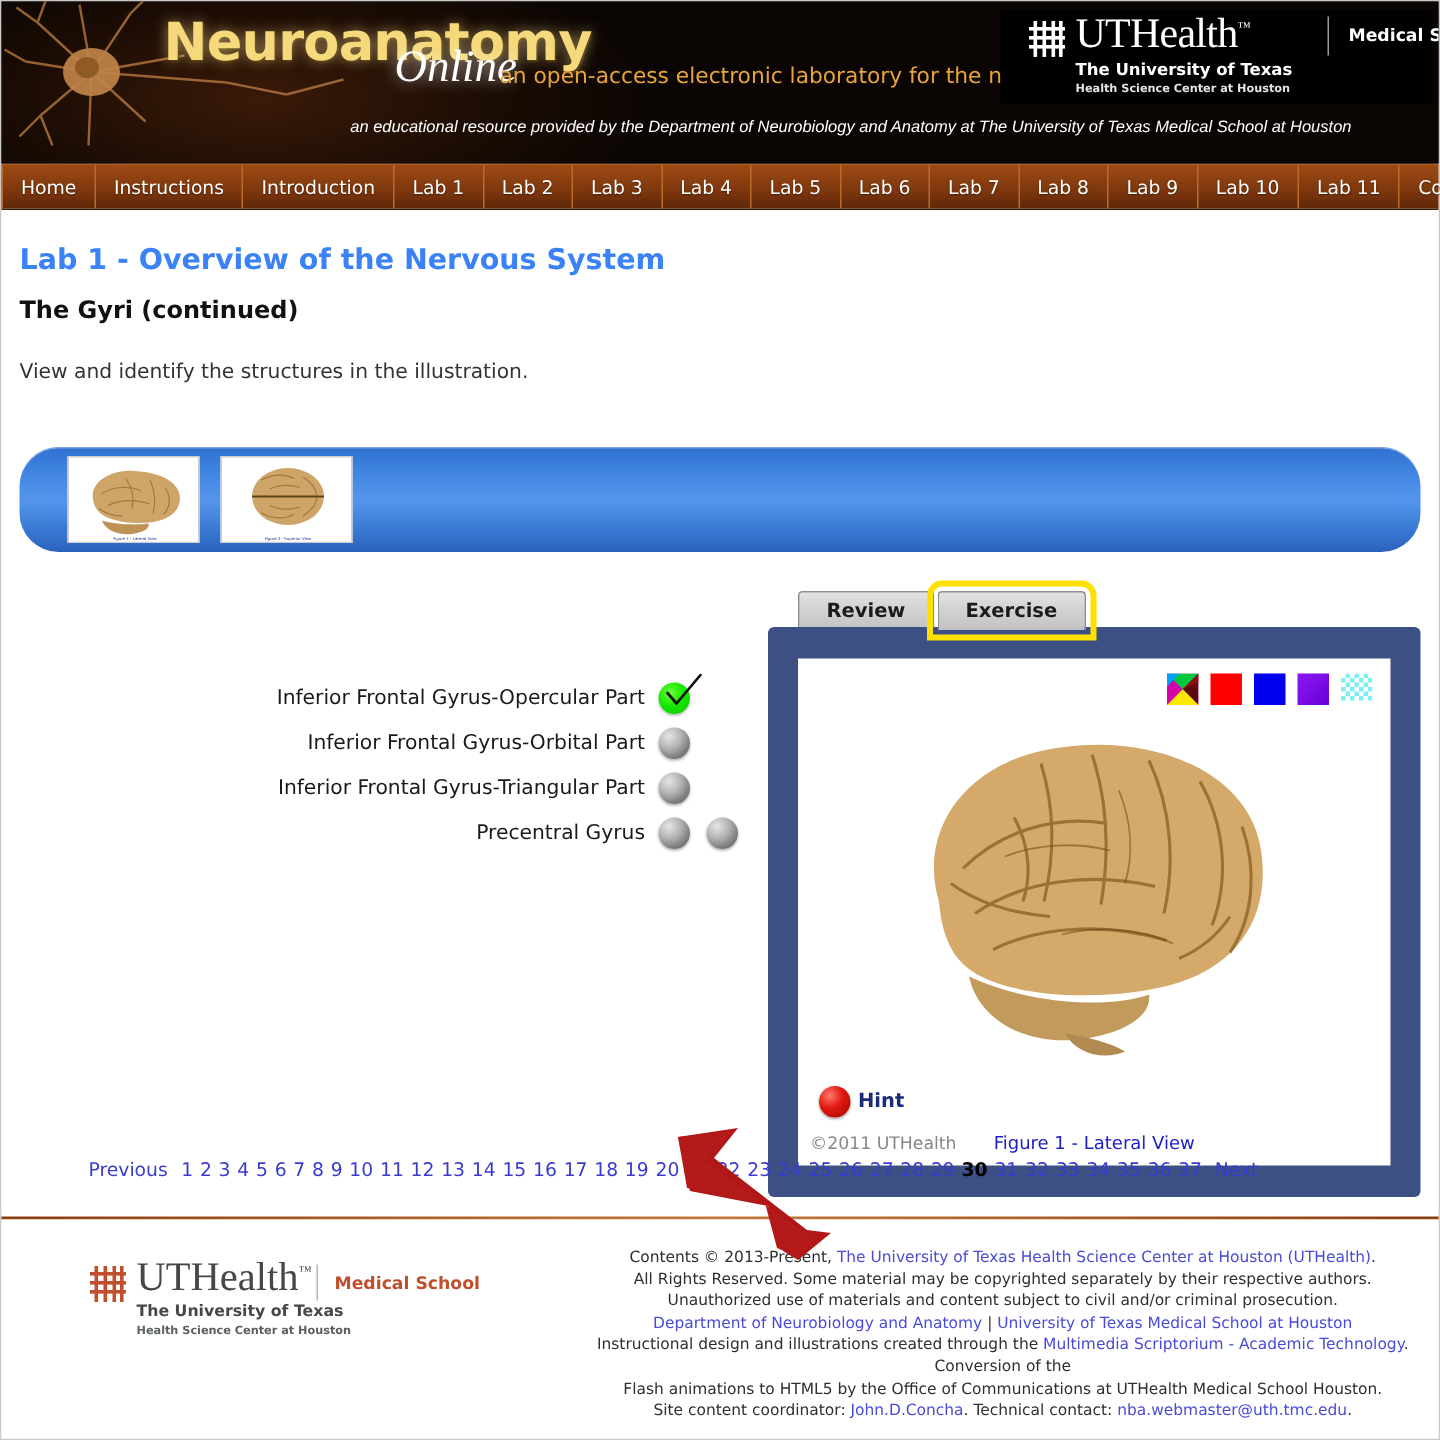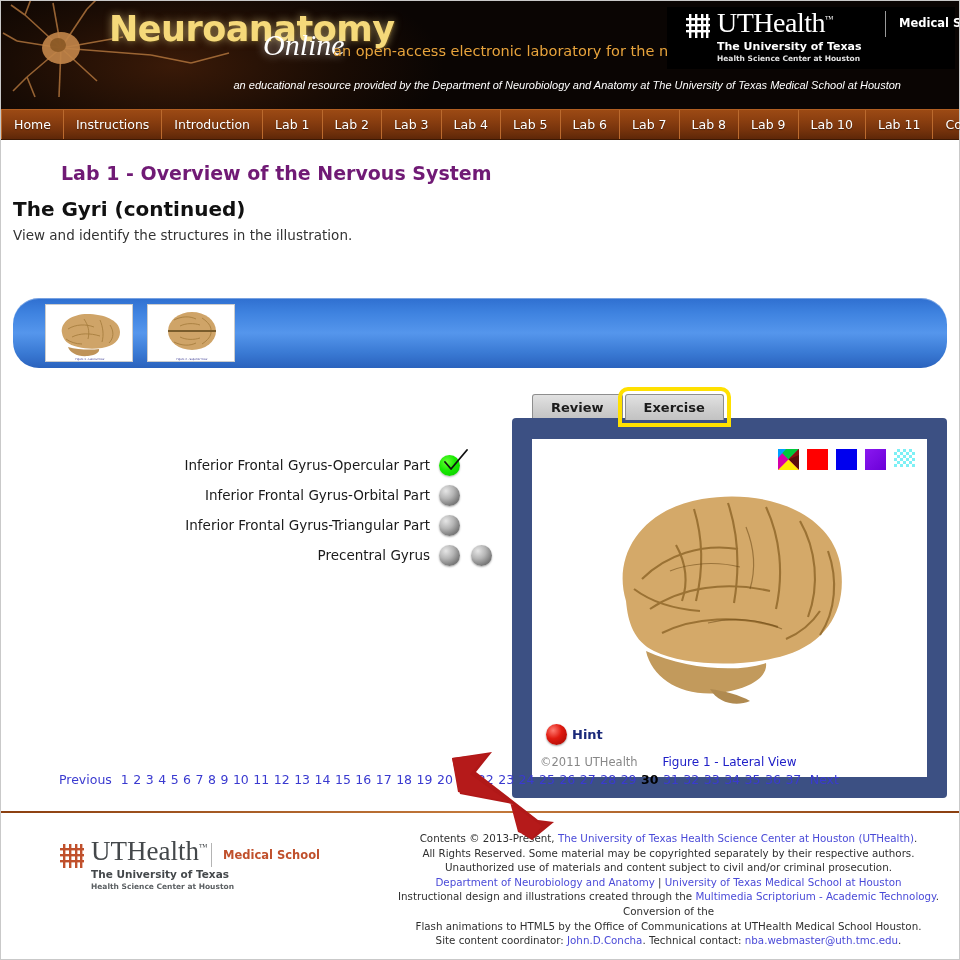--- a/index.html
+++ b/index.html
@@ -148,32 +148,31 @@
   .content {
     position: relative;
     height: 670px;
     background: #fff;
     padding: 0 12px;
   }
   .lab-title {
     position: absolute; left: 12px; top: 22px;
     font-family: "DejaVu Sans", sans-serif;
     font-size: 19px; font-weight: bold;
-    color: #701a75;
-    margin-left: 48px;
+    color: #3b82f6;
   }
   .page-subtitle {
     position: absolute; left: 12px; top: 57px;
     font-family: "DejaVu Sans", sans-serif;
-    font-size: 20px; font-weight: bold;
+    font-size: 16px; font-weight: bold;
     color: #111;
     text-align: center;
   }
   .instructions {
-    position: absolute; left: 12px; top: 87px;
+    position: absolute; left: 12px; top: 100px;
     font-family: "DejaVu Sans", sans-serif;
     font-size: 13.5px;
     color: #333;
   }
 
   
   .thumb-strip {
     position: absolute;
     left: 12px; top: 158px;
     width: 934px; height: 70px;

